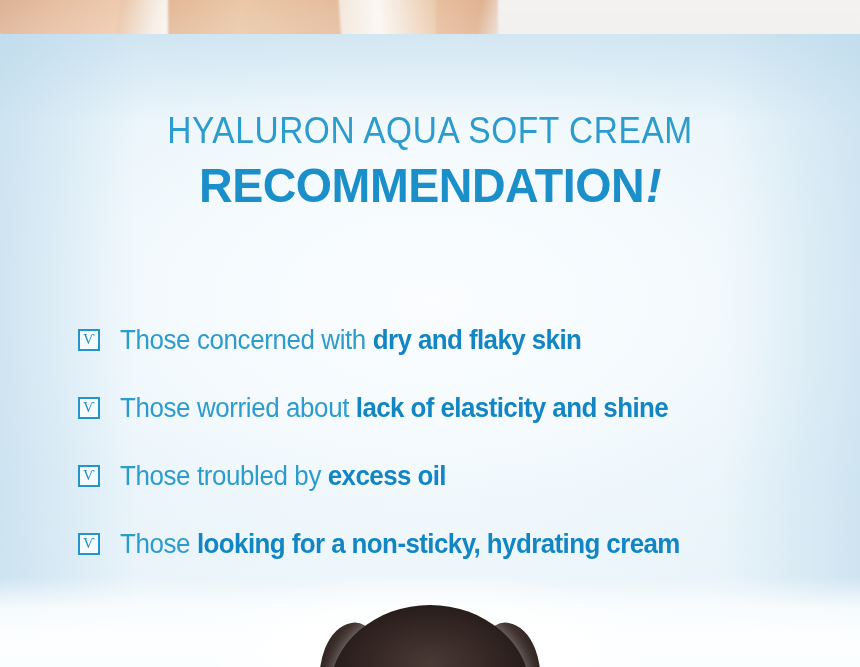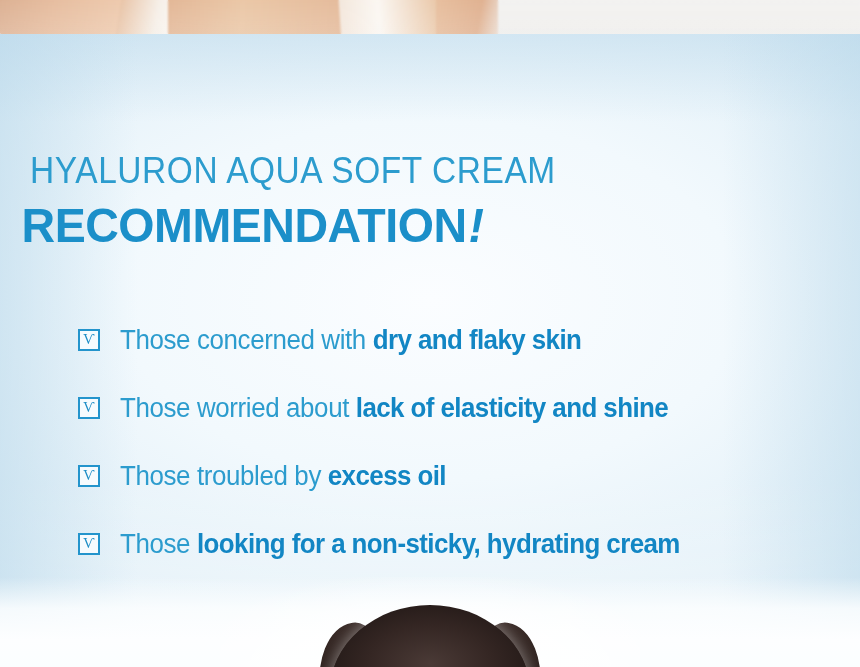--- a/index.html
+++ b/index.html
@@ -90,23 +90,22 @@
       linear-gradient(90deg, rgba(185,216,234,0.55) 0%, rgba(185,216,234,0.0) 16%,
                              rgba(185,216,234,0.0) 84%, rgba(185,216,234,0.5) 100%),
       linear-gradient(180deg, rgba(183,214,233,0.45) 0%, rgba(183,214,233,0) 14%,
                               rgba(183,214,233,0) 70%, rgba(255,255,255,0.45) 100%);
   }
 
   
   .headings {
     position: absolute;
     top: 112px; left: 0; width: 860px;
-    text-align: left;
+    text-align: center;
     z-index: 4;
-    margin-top: 40px;
   }
   .kicker {
     font-size: 36px;
     letter-spacing: 0.6px;
     font-weight: 400;
     color: #2c9cce;
     line-height: 1.05;
     white-space: nowrap;
     transform: scaleX(0.93);
   }

